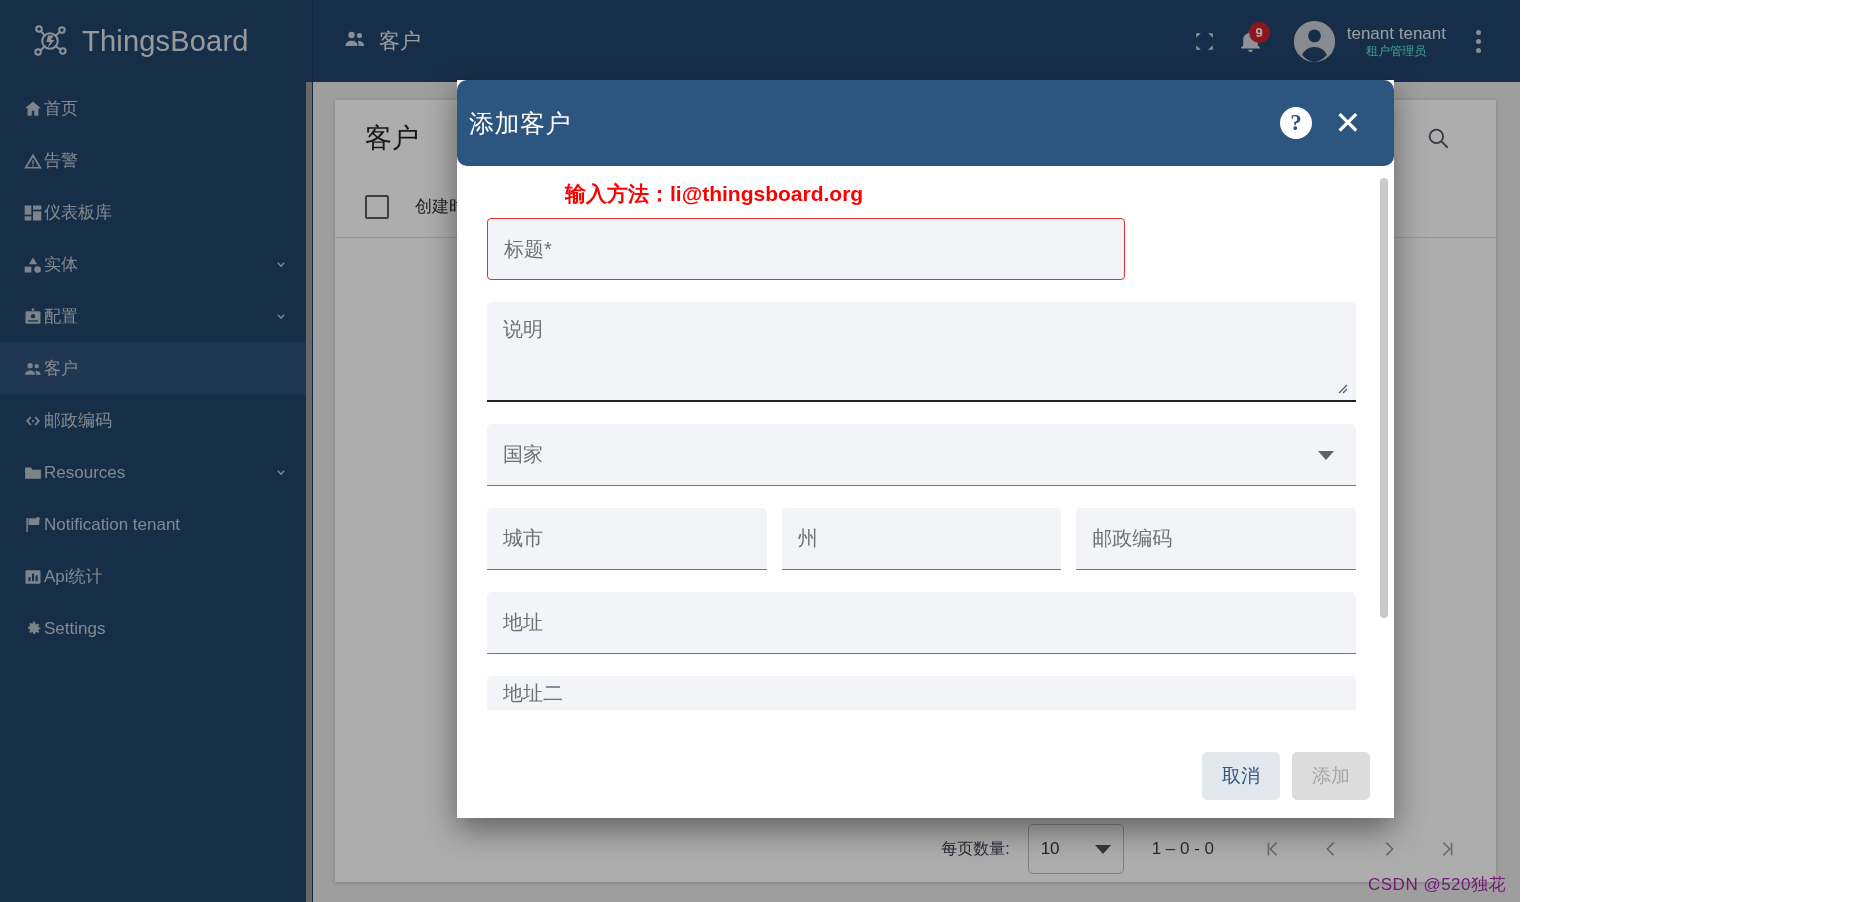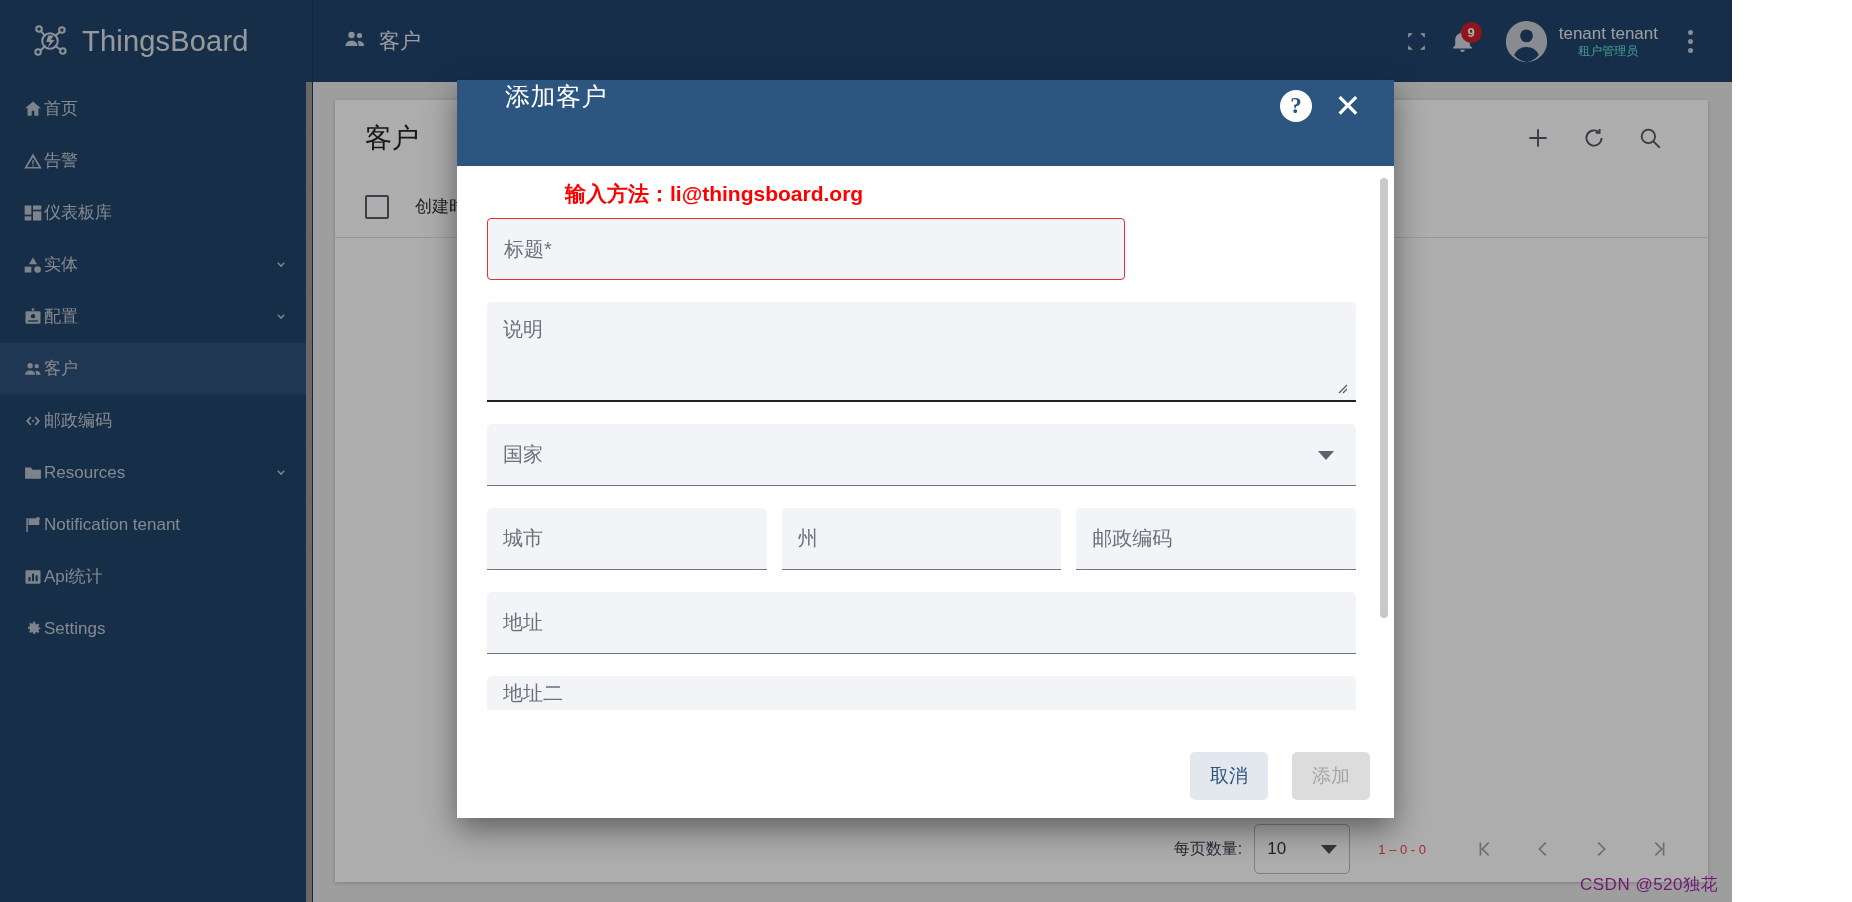--- a/index.html
+++ b/index.html
@@ -2,21 +2,21 @@
 <html><head>
 <meta charset="utf-8">
 <style>
   * { box-sizing: border-box; margin: 0; padding: 0; }
   html, body {
     width: 1852px; height: 902px;
     overflow: hidden;
     font-family: "Liberation Sans", "DejaVu Sans", sans-serif;
     background: #fff;
   }
-  #app { position: relative; width: 1732px; height: 902px; }
+  #app { position: relative; width: 1520px; height: 902px; }
 
   
   .sidebar {
     position: absolute; left: 0; top: 0; width: 313px; height: 902px;
     background: #21446b; color: #c6ccd4; z-index: 5;
     border-right: 1px solid #1b3a5c;
   }
   .brand {
     height: 82px; display: flex; align-items: center; gap: 10px;
     padding-left: 28px; background: #21446b;
@@ -90,45 +90,45 @@
   .chk {
     width: 24px; height: 24px; border: 2px solid #555e68; border-radius: 2px;
     background: #fff; cursor: pointer;
   }
   .th { font-size: 17px; color: #333; }
   .paginator {
     position: absolute; left: 0; right: 0; bottom: 0; height: 66px;
     display: flex; align-items: center; justify-content: flex-end;
     padding-right: 20px; gap: 0; font-size: 16px; color: #3b4350;
   }
-  .pg-label { margin-right: 12px; color: #3b4350; font-size: 16px; }
+  .pg-label { margin-right: 18px; color: #3b4350; font-size: 16px; }
   .pg-select {
     width: 96px; height: 50px; border: 1px solid #b6bcc4; border-radius: 5px;
     display: flex; align-items: center; justify-content: space-between;
     padding: 0 12px; font-size: 17px; color: #2c3542; cursor: pointer;
     margin-right: 28px;
   }
   .pg-select .caret { width: 0; height: 0; border-left: 8px solid transparent;
                       border-right: 8px solid transparent; border-top: 9px solid #4a525d; }
-  .pg-range { font-size: 13px; color: #ef4444; margin-right: 30px; }
+  .pg-range { font-size: 17px; color: #404040; margin-right: 30px; }
   .pg-btn { width: 58px; height: 58px; display: flex; align-items: center; justify-content: center; cursor: pointer; }
   .pg-btn svg { width: 22px; height: 22px; stroke: #9aa1aa; fill: none; stroke-width: 1.8; }
 
   
   .scrim {
     position: absolute; inset: 0; background: rgba(0,0,0,.32); z-index: 20;
   }
   .dialog {
     position: absolute; left: 457px; top: 80px; width: 937px; height: 738px;
     background: #fff; z-index: 30; box-shadow: 0 11px 30px rgba(0,0,0,.45);
     display: flex; flex-direction: column; overflow: hidden;
   }
   .dlg-header {
-    height: 86px; background: #2c557f; display: flex; align-items: flex-start;
-    padding: 0 20px 0 48px; color: #fff; flex: 0 0 86px;
+    height: 86px; background: #2c557f; display: flex; align-items: center;
+    padding: 0 20px 0 12px; color: #fff; flex: 0 0 86px; border-radius: 10px;
   }
   .dlg-title { font-size: 25px; font-weight: 400; letter-spacing: .5px; }
   .dlg-spacer { flex: 1 1 auto; }
   .dlg-btn { width: 52px; height: 52px; display: flex; align-items: center; justify-content: center; cursor: pointer; }
   .help-circle {
     width: 32px; height: 32px; border-radius: 50%; background: #fff; color: #2c557f;
     display: flex; align-items: center; justify-content: center;
     font-size: 23px; font-weight: 700; font-family: "Liberation Serif", serif;
   }
   .dlg-btn .x { font-size: 32px; color: #fff; line-height: 1; font-weight: 300; }
@@ -161,21 +161,21 @@
     position: absolute; right: 22px; top: 50%; margin-top: -4px;
     width: 0; height: 0; border-left: 8px solid transparent;
     border-right: 8px solid transparent; border-top: 9px solid #5c636c;
   }
   .row3 { display: flex; gap: 15px; margin-bottom: 22px; }
   .row3 .field { flex: 1 1 0; margin-bottom: 0; }
   .clipped { height: 34px; overflow: hidden; border-bottom: none; }
 
   .dlg-footer {
     flex: 0 0 72px; display: flex; align-items: center; justify-content: flex-end;
-    gap: 24px; padding: 0 24px 12px 0; background: #fff;
+    gap: 12px; padding: 0 24px 12px 0; background: #fff;
   }
   .btn {
     min-width: 78px; height: 48px; border-radius: 5px; border: none;
     font-size: 19px; cursor: pointer; padding: 0 20px;
     font-family: "Liberation Sans", sans-serif;
   }
   .btn-cancel { background: #e3e8ef; color: #2f5580; }
   .btn-add { background: #dcdcdc; color: #a6a6a6; cursor: default; }
 
   .watermark {

